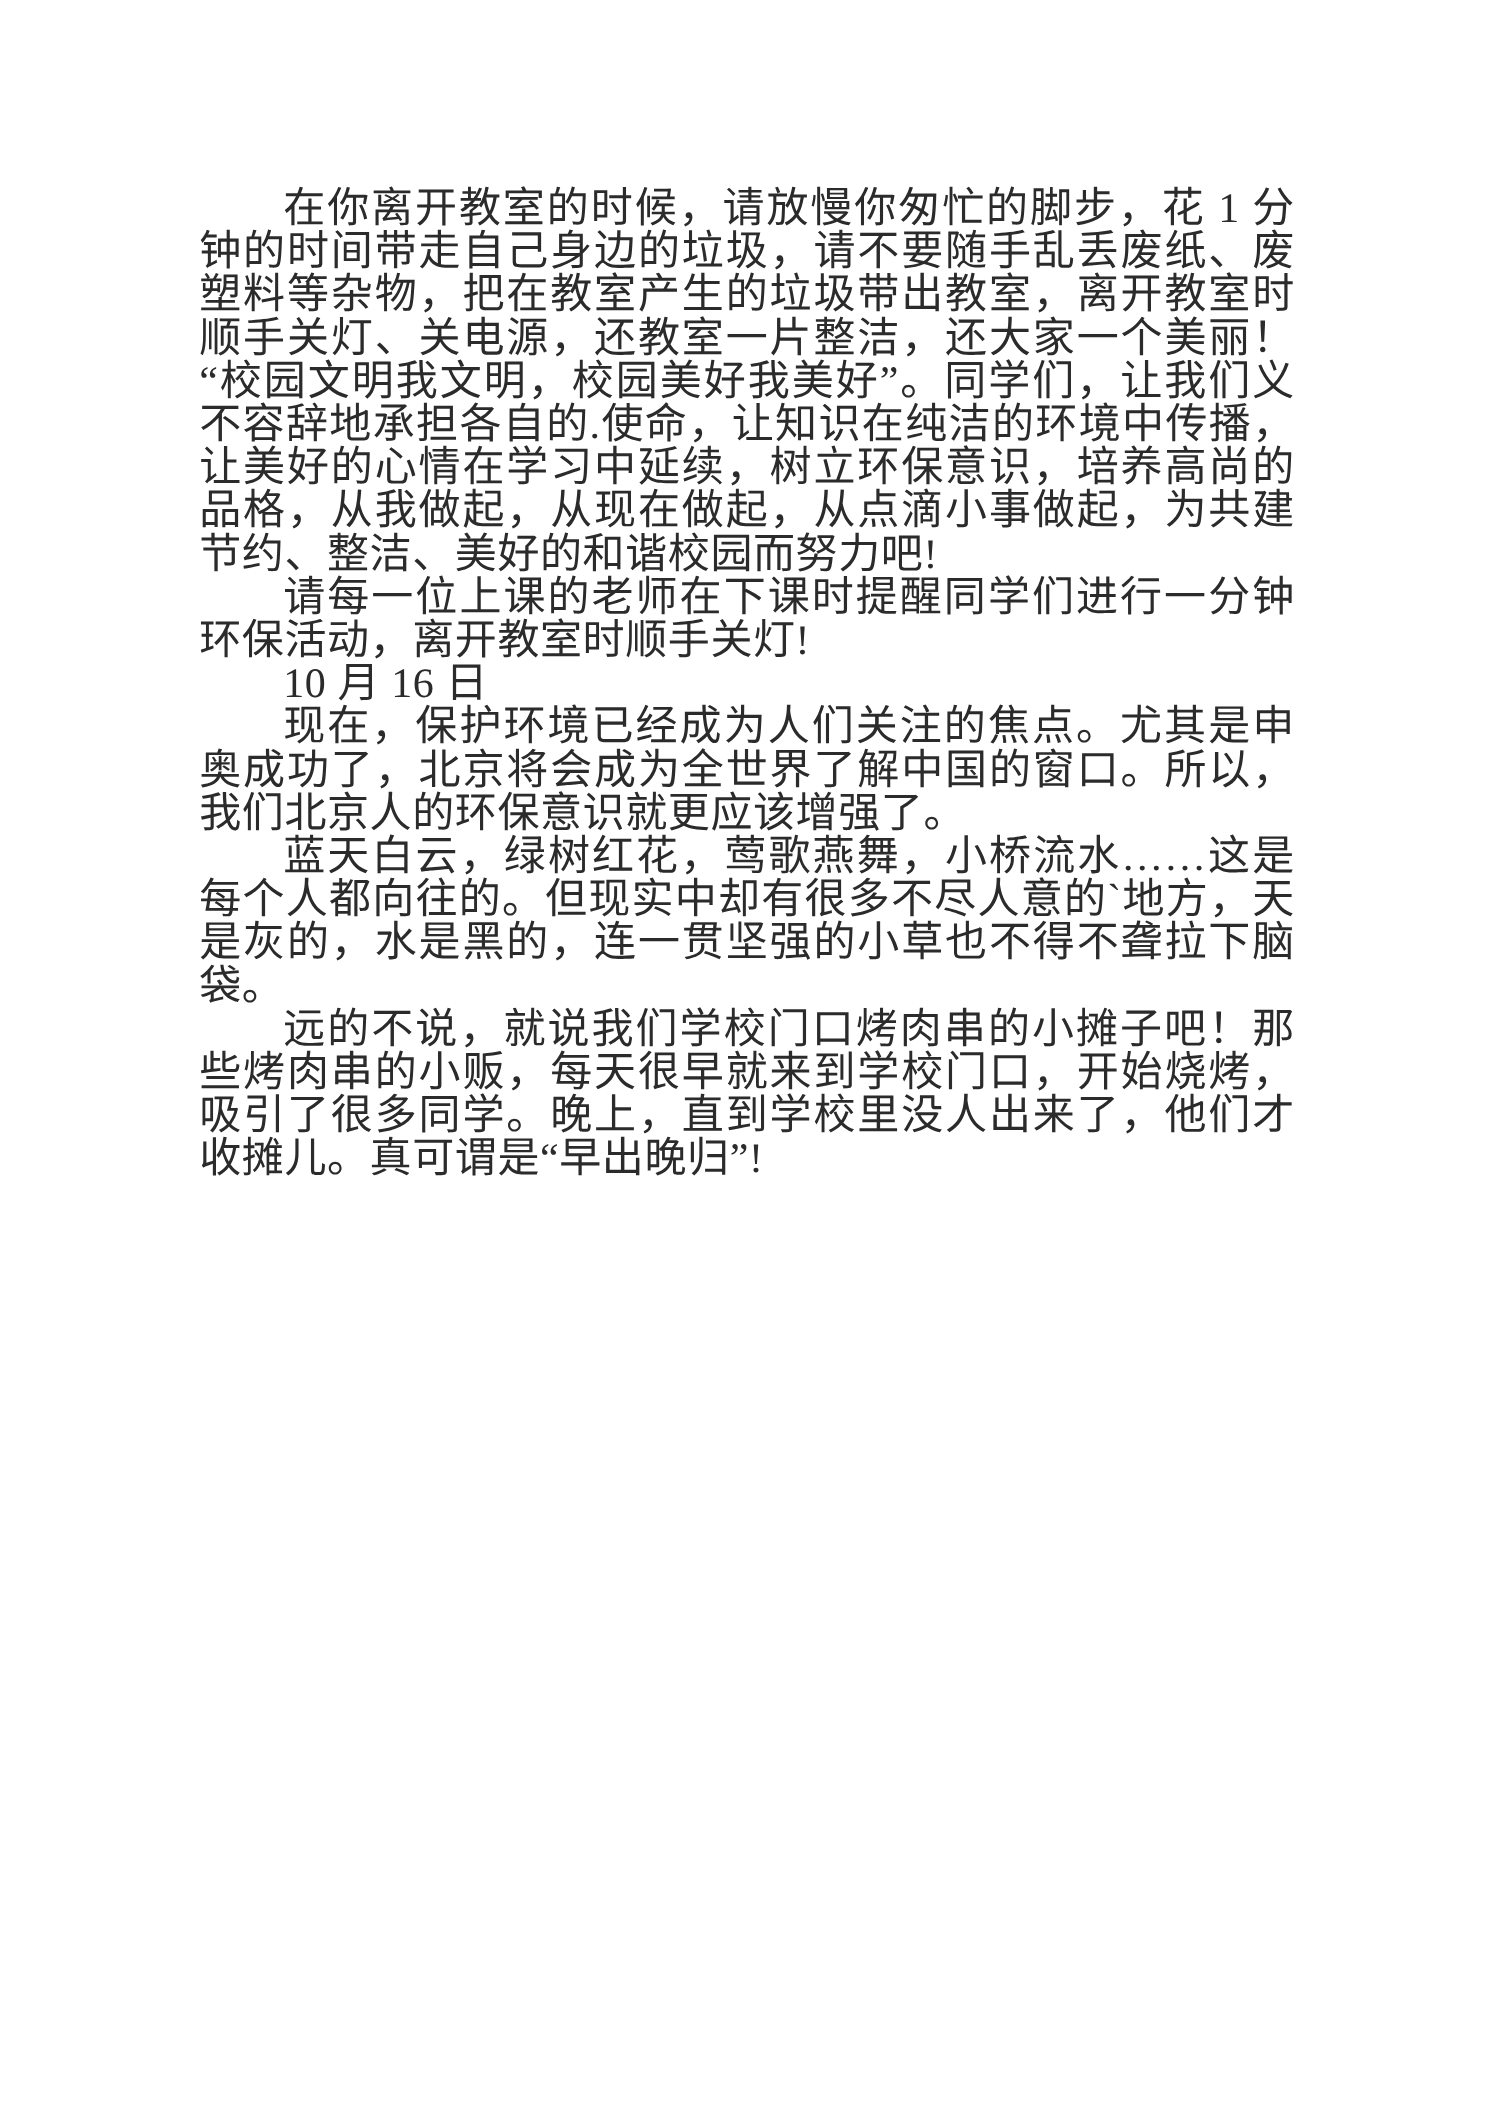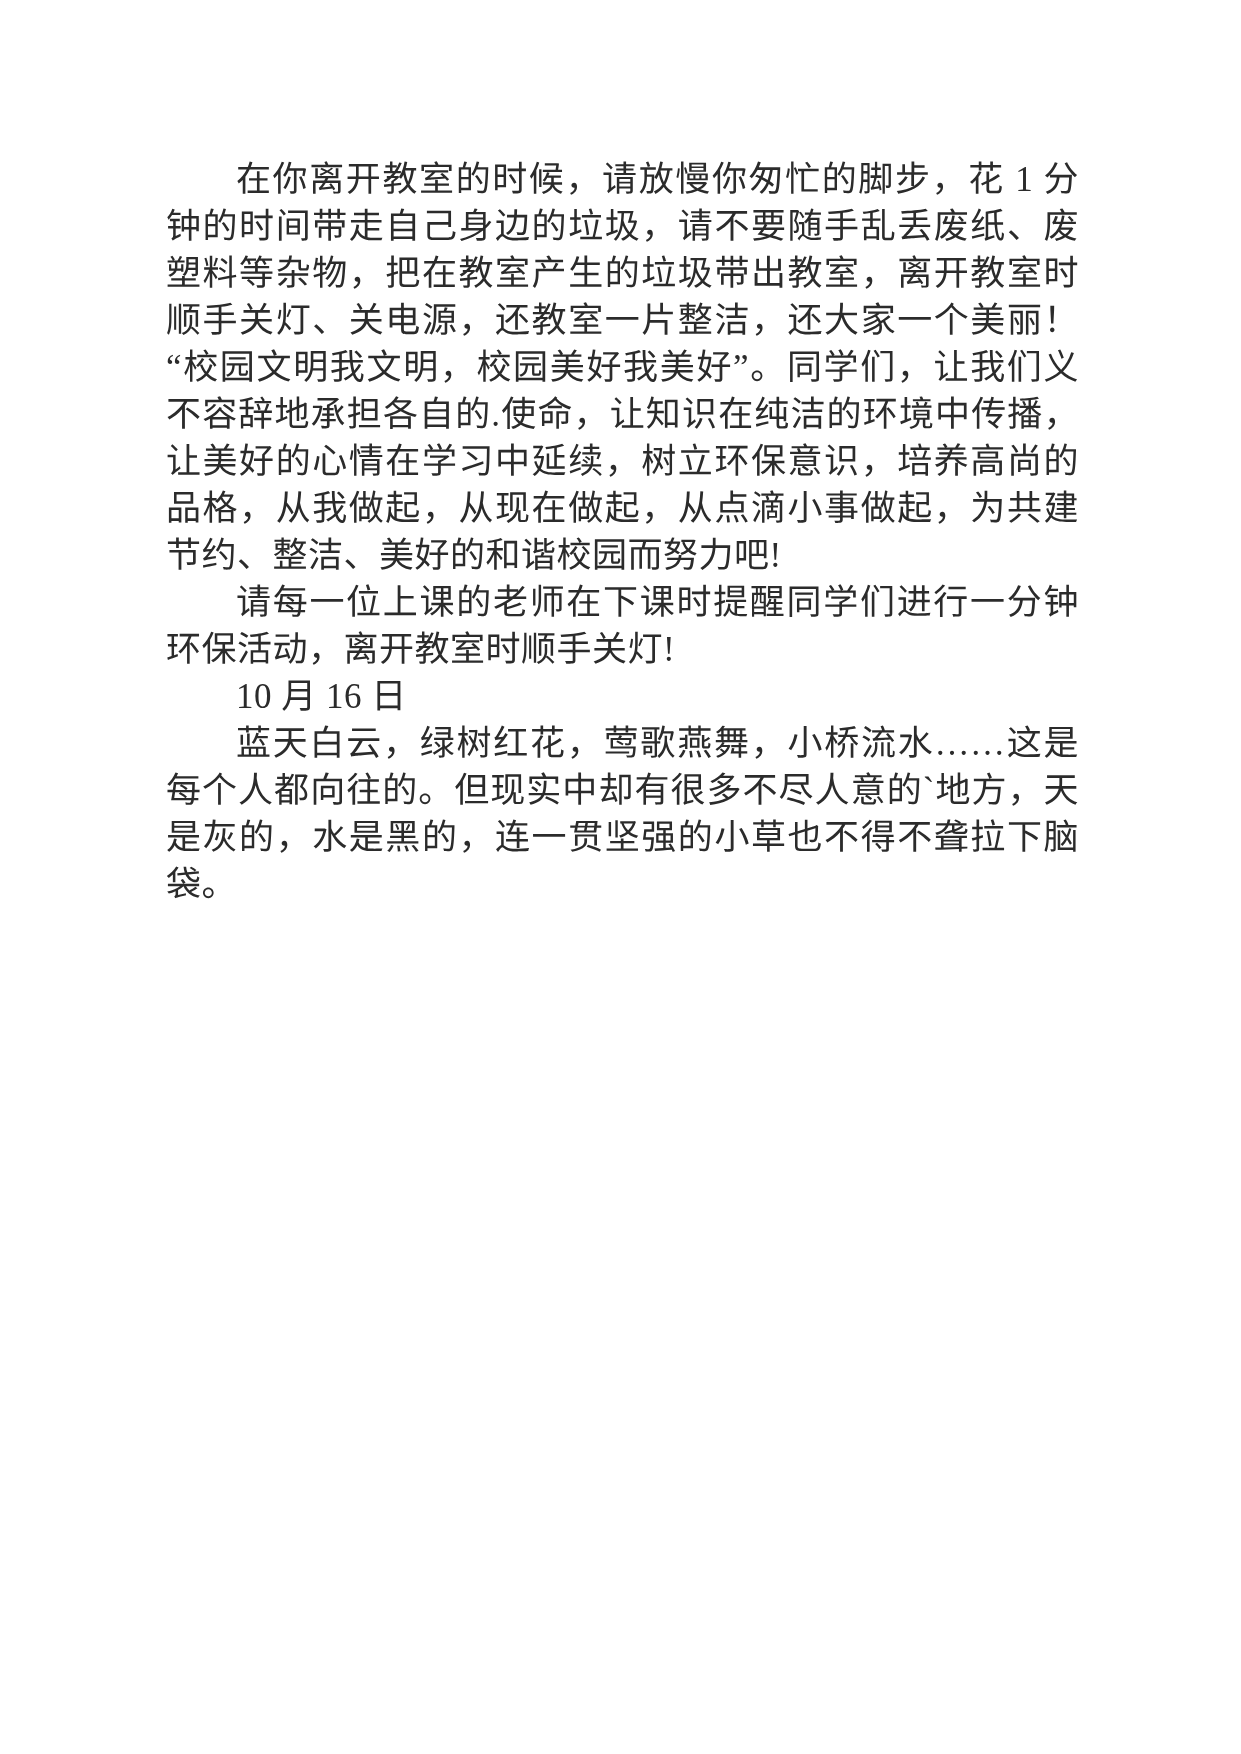--- a/index.html
+++ b/index.html
@@ -17,21 +17,21 @@
     width: 1241px;
     height: 1754px;
     background: #ffffff;
   }
   .content {
     box-sizing: border-box;
     width: 100%;
     padding: 156px 162px 0 166px;
     font-family: "Liberation Serif", "DejaVu Serif", serif;
     font-size: 35px;
-    line-height: 47px;
+    line-height: 36px;
     color: #2b2b2b;
     text-align: justify;
     text-justify: inter-ideograph;
     letter-spacing: 0.5px;
   }
   .para {
     margin: 0;
     padding: 0;
     font-weight: normal;
     font-size: 35px;
@@ -41,15 +41,17 @@
   }
 </style>
 </head>
 <body>
 
 <div class="page">
   <main class="content">
     <p class="para indent">在你离开教室的时候，请放慢你匆忙的脚步，花 1 分钟的时间带走自己身边的垃圾，请不要随手乱丢废纸、废塑料等杂物，把在教室产生的垃圾带出教室，离开教室时顺手关灯、关电源，还教室一片整洁，还大家一个美丽！“校园文明我文明，校园美好我美好”。同学们，让我们义不容辞地承担各自的.使命，让知识在纯洁的环境中传播，让美好的心情在学习中延续，树立环保意识，培养高尚的品格，从我做起，从现在做起，从点滴小事做起，为共建节约、整洁、美好的和谐校园而努力吧!</p>
     <p class="para indent">请每一位上课的老师在下课时提醒同学们进行一分钟环保活动，离开教室时顺手关灯!</p>
     <p class="para indent">10 月 16 日</p>
+    <p class="para indent">现在，保护环境已经成为人们关注的焦点。尤其是申奥成功了，北京将会成为全世界了解中国的窗口。所以，我们北京人的环保意识就更应该增强了。</p>
     <p class="para indent">蓝天白云，绿树红花，莺歌燕舞，小桥流水……这是每个人都向往的。但现实中却有很多不尽人意的`地方，天是灰的，水是黑的，连一贯坚强的小草也不得不聋拉下脑袋。</p>
+    <p class="para indent">远的不说，就说我们学校门口烤肉串的小摊子吧！那些烤肉串的小贩，每天很早就来到学校门口，开始烧烤，吸引了很多同学。晚上，直到学校里没人出来了，他们才收摊儿。真可谓是“早出晚归”!</p>
   </main>
 </div>
 
 </body></html>

